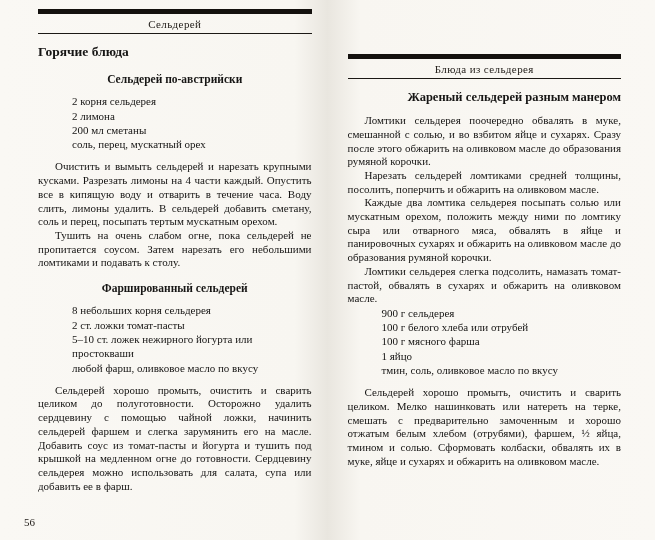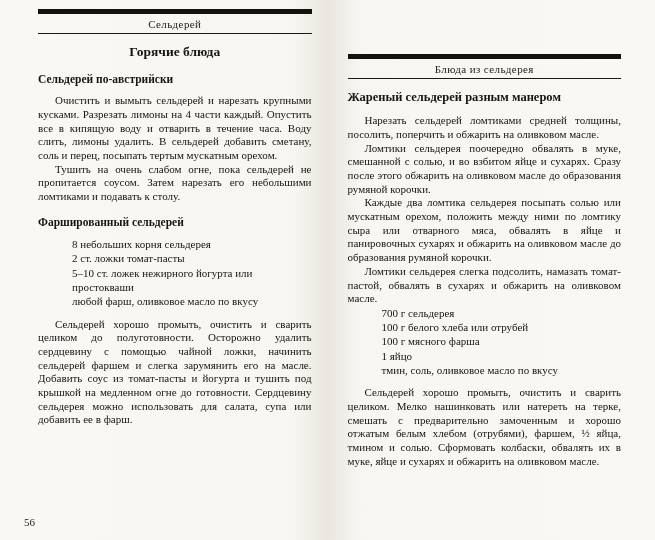--- a/index.html
+++ b/index.html
@@ -18,29 +18,29 @@
   }
   .page.left{padding:9px 16px 16px 38px;}
   .page.right{padding:9px 34px 0 20px;margin-top:45px;}
   .bar{height:5px;background:#14110e;margin-bottom:3px;}
   .runhead{
     text-align:center;font-size:11px;letter-spacing:.4px;color:#26221e;
     padding:1px 0 3px 0;
   }
   .rule{border-top:1.2px solid #1c1915;margin-bottom:10px;}
   .chapter{
-    font-size:13.5px;font-weight:bold;text-align:center;
+    font-size:13.5px;font-weight:bold;
     margin:10px 0 9px 0;line-height:1.25;
   }
   .recipe-title{
-    font-size:11.5px;font-weight:bold;text-align:left;
+    font-size:11.5px;font-weight:bold;text-align:center;
     margin:11px 0 8px 0;line-height:1.25;
   }
   .heading-lg{
-    font-size:12.5px;font-weight:bold;text-align:left;
+    font-size:12.5px;font-weight:bold;text-align:right;
     margin:8px 0 9px 0;line-height:1.3;
   }
   .ingredients{
     margin:0 0 9px 34px;font-size:11px;line-height:1.3;
   }
   .ingredients .ing{padding:0;}
   .para{
     font-size:11px;line-height:1.245;text-align:justify;
     text-indent:17px;margin:0;hyphens:auto;-webkit-hyphens:auto;
   }
@@ -59,20 +59,26 @@
     <div>
       <div class="bar"></div>
       <div class="runhead">Сельдерей</div>
       <div class="rule"></div>
     </div>
 
     <div class="chapter">Горячие блюда</div>
 
     <div class="recipe-title">Сельдерей по-австрийски</div>
 
+    <div class="ingredients">
+      <div class="ing">2 корня сельдерея</div>
+      <div class="ing">2 лимона</div>
+      <div class="ing">200 мл сметаны</div>
+      <div class="ing">соль, перец, мускатный орех</div>
+    </div>
 
     <p class="para">Очистить и вымыть сельдерей и нарезать крупными кусками. Разрезать лимоны на 4 части каждый. Опустить все в кипящую воду и отварить в течение часа. Воду слить, лимоны удалить. В сельдерей добавить сметану, соль и перец, посыпать тертым мускатным орехом.</p>
     <p class="para">Тушить на очень слабом огне, пока сельдерей не пропитается соусом. Затем нарезать его небольшими ломтиками и подавать к столу.</p>
 
     <div class="recipe-title">Фаршированный сельдерей</div>
 
     <div class="ingredients">
       <div class="ing">8 небольших корня сельдерея</div>
       <div class="ing">2 ст. ложки томат-пасты</div>
       <div class="ing">5–10 ст. ложек нежирного йогурта или простокваши</div>
@@ -86,28 +92,28 @@
 
   <div class="page right">
     <div>
       <div class="bar"></div>
       <div class="runhead">Блюда из сельдерея</div>
       <div class="rule"></div>
     </div>
 
     <div class="heading-lg">Жареный сельдерей разным манером</div>
 
+    <p class="para">Ломтики сельдерея поочередно обвалять в муке, смешанной с солью, и во взбитом яйце и сухарях. Сразу после этого обжарить на оливковом масле до образования румяной корочки.</p>
     <p class="para">Нарезать сельдерей ломтиками средней толщины, посолить, поперчить и обжарить на оливковом масле.</p>
-    <p class="para">Ломтики сельдерея поочередно обвалять в муке, смешанной с солью, и во взбитом яйце и сухарях. Сразу после этого обжарить на оливковом масле до образования румяной корочки.</p>
     <p class="para">Каждые два ломтика сельдерея посыпать солью или мускатным орехом, положить между ними по ломтику сыра или отварного мяса, обвалять в яйце и панировочных сухарях и обжарить на оливковом масле до образования румяной корочки.</p>
     <p class="para">Ломтики сельдерея слегка подсолить, намазать томат-пастой, обвалять в сухарях и обжарить на оливковом масле.</p>
 
 
     <div class="ingredients">
-      <div class="ing">700 г сельдерея</div>
+      <div class="ing">900 г сельдерея</div>
       <div class="ing">100 г белого хлеба или отрубей</div>
       <div class="ing">100 г мясного фарша</div>
       <div class="ing">1 яйцо</div>
       <div class="ing">тмин, соль, оливковое масло по вкусу</div>
     </div>
 
     <p class="para">Сельдерей хорошо промыть, очистить и сварить целиком. Мелко нашинковать или натереть на терке, смешать с предварительно замоченным и хорошо отжатым белым хлебом (отрубями), фаршем, ½ яйца, тмином и солью. Сформовать колбаски, обвалять их в муке, яйце и сухарях и обжарить на оливковом масле.</p>
 
     <div class="pagenum pn-right">57</div>
   </div>

